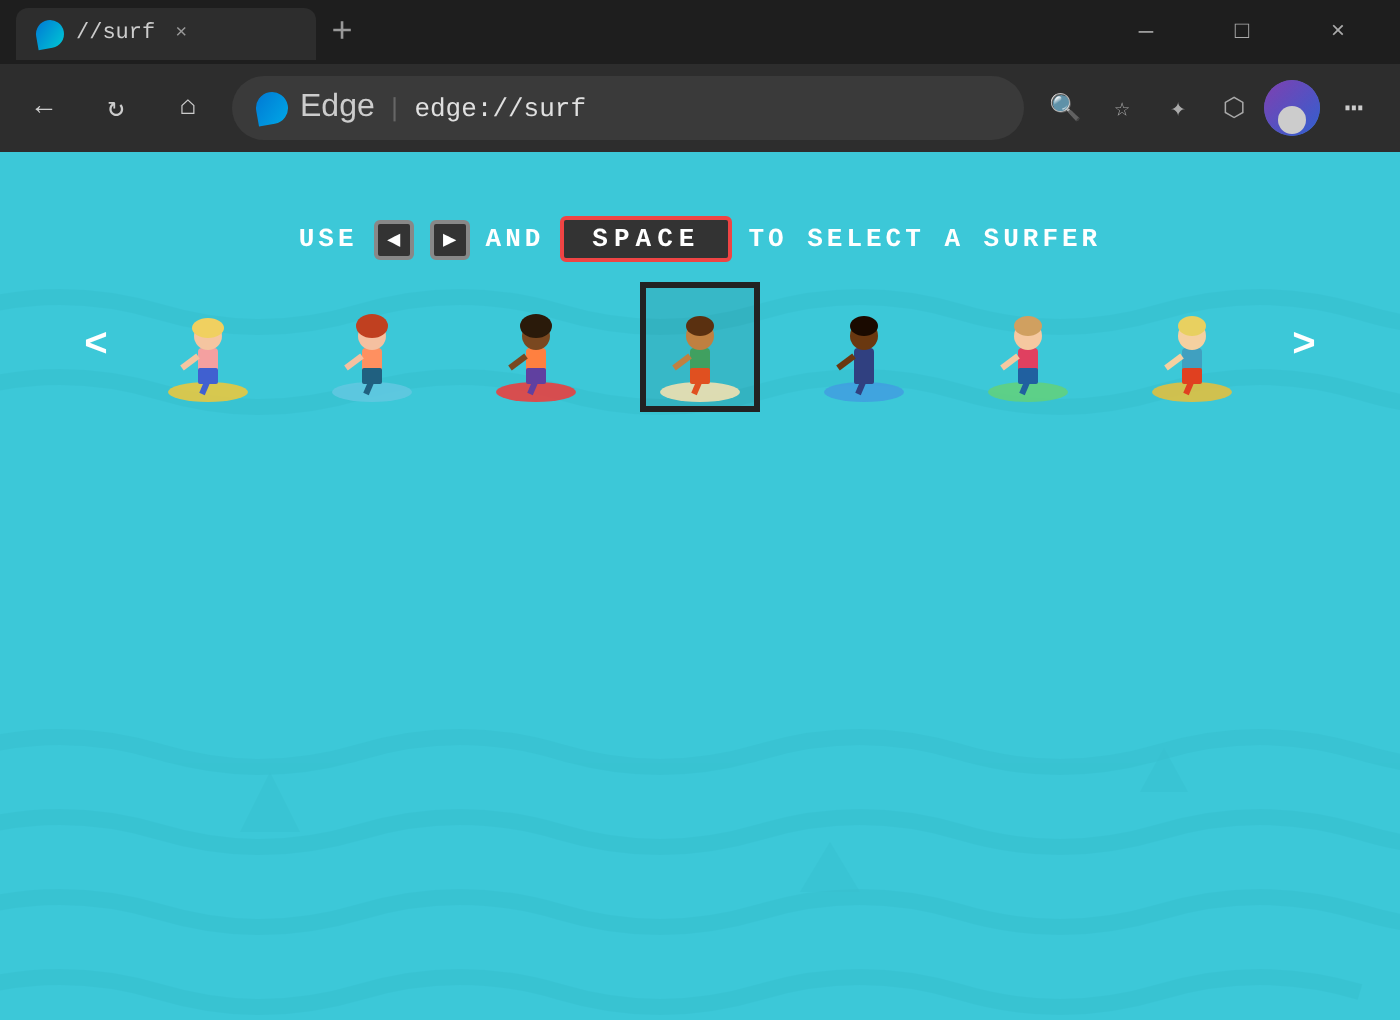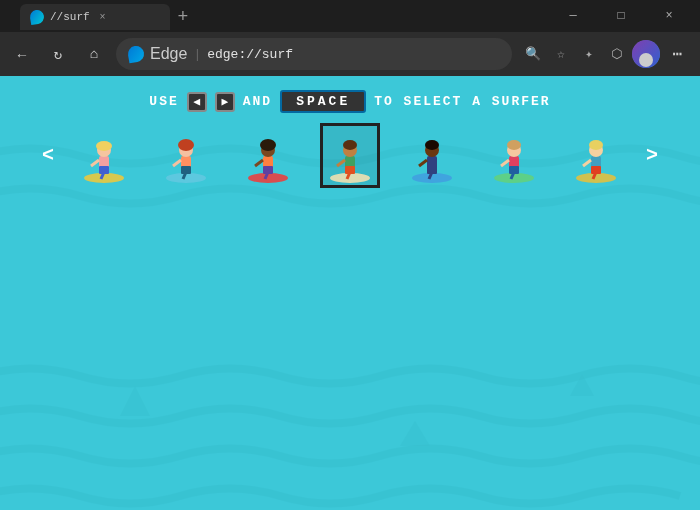--- a/index.html
+++ b/index.html
@@ -18,21 +18,20 @@
       align-items: center;
       padding: 0 8px;
       justify-content: space-between;
     }
 
     .tab-area {
       display: flex;
       align-items: flex-end;
       height: 28px;
       flex: 1;
-      margin-left: 12px;
     }
 
     .tab {
       background: #2d2d2d;
       border-radius: 6px 6px 0 0;
       height: 26px;
       display: flex;
       align-items: center;
       padding: 0 10px;
       gap: 6px;
@@ -152,21 +151,21 @@
       color: #fff;
       letter-spacing: 6px;
       font-family: 'Courier New', monospace;
       text-shadow: 2px 2px 0px #2a9aaa;
       position: relative;
       z-index: 10;
     }
 
     .instructions {
       text-align: right;
-      margin-top: 14px;
+      margin-top: 32px;
       display: flex;
       align-items: center;
       justify-content: center;
       gap: 8px;
       position: relative;
       z-index: 10;
     }
 
     .instr-text {
       color: #fff;
@@ -187,21 +186,21 @@
       align-items: center;
       justify-content: center;
     }
 
     .space-key {
       background: #333;
       color: #fff;
       font-family: 'Courier New', monospace;
       font-weight: bold;
       font-size: 13px;
-      border: 2px solid #0369a1;
+      border: 2px solid #ef4444;
       border-radius: 3px;
       padding: 2px 14px;
       letter-spacing: 3px;
     }
 
     
     .surfer-row {
       display: flex;
       align-items: center;
       justify-content: center;

